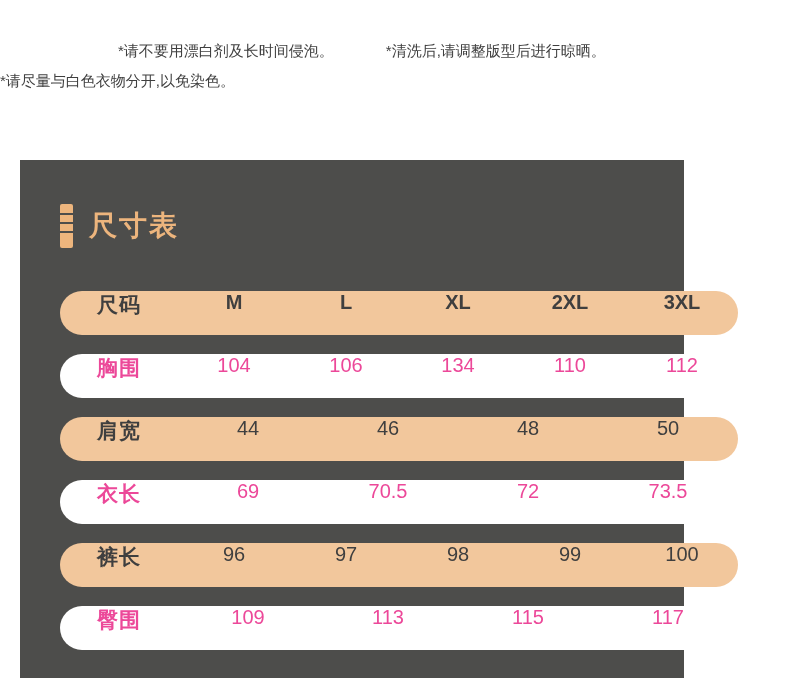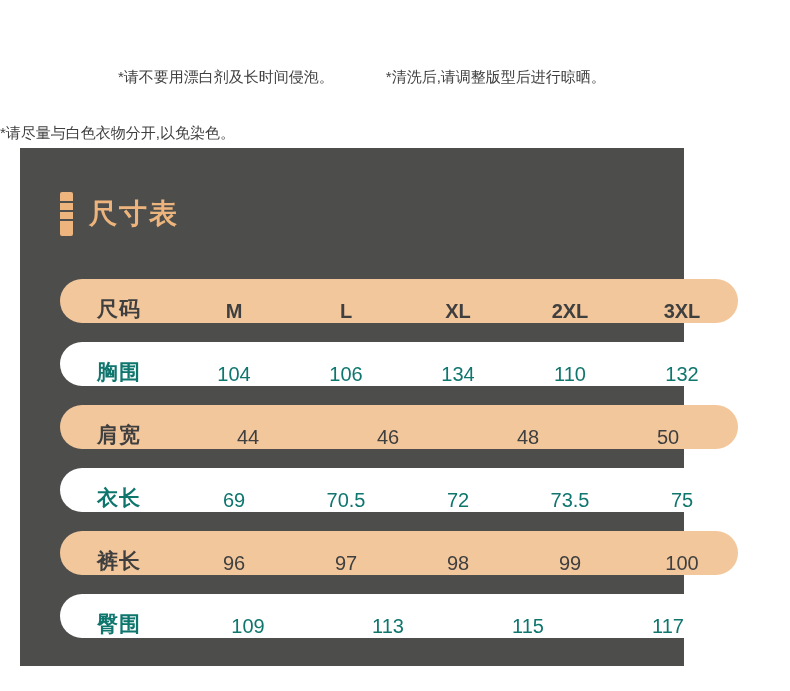--- a/index.html
+++ b/index.html
@@ -21,40 +21,39 @@
     left: 0;
     top: 36px;
     width: 790px;
     color: #3f3f3f;
     font-size: 15px;
     line-height: 30px;
   }
   .care-line {
     display: block;
     white-space: pre;
-    margin-top: 26px;
   }
   .care-line-1 {
     padding-left: 118px;
   }
   .care-line-2 {
   }
   .care-note-inline {
     display: inline-block;
   }
   .care-gap {
     display: inline-block;
     width: 52px;
   }
 
   
   .size-panel {
     position: absolute;
     left: 20px;
-    top: 148px;
+    top: 160px;
     width: 664px;
     height: 518px;
     background: #4d4d4b;
   }
 
   .panel-heading {
     position: absolute;
     left: 40px;
     top: 44px;
     display: flex;
@@ -86,34 +85,34 @@
   }
 
   .size-table {
     position: absolute;
     left: 40px;
     top: 131px;
     width: 678px;
   }
   .size-row {
     display: flex;
-    align-items: flex-end;
+    align-items: flex-start;
     height: 44px;
     border-radius: 22px;
     margin-bottom: 19px;
     box-sizing: border-box;
   }
   .size-row:last-child { margin-bottom: 10px; }
   .size-row.odd {
     background: #f2c79c;
     color: #3f3f3f;
   }
   .size-row.even {
     background: #ffffff;
-    color: #0f766e;
+    color: #ec4899;
   }
   .cell-head {
     width: 118px;
     text-align: center;
     font-size: 21px;
     font-weight: bold;
     letter-spacing: 1px;
   }
   .cell {
     flex: 1;
@@ -154,38 +153,37 @@
       <div class="cell">2XL</div>
       <div class="cell">3XL</div>
     </div>
 
     <div class="size-row even">
       <div class="cell-head">胸围</div>
       <div class="cell">104</div>
       <div class="cell">106</div>
       <div class="cell">134</div>
       <div class="cell">110</div>
-      <div class="cell">132</div>
+      <div class="cell">112</div>
     </div>
 
     <div class="size-row odd">
       <div class="cell-head">肩宽</div>
       <div class="cell">44</div>
       <div class="cell">46</div>
       <div class="cell">48</div>
       <div class="cell">50</div>
     </div>
 
     <div class="size-row even">
       <div class="cell-head">衣长</div>
       <div class="cell">69</div>
       <div class="cell">70.5</div>
       <div class="cell">72</div>
       <div class="cell">73.5</div>
-      <div class="cell">75</div>
     </div>
 
     <div class="size-row odd">
       <div class="cell-head">裤长</div>
       <div class="cell">96</div>
       <div class="cell">97</div>
       <div class="cell">98</div>
       <div class="cell">99</div>
       <div class="cell">100</div>
     </div>

